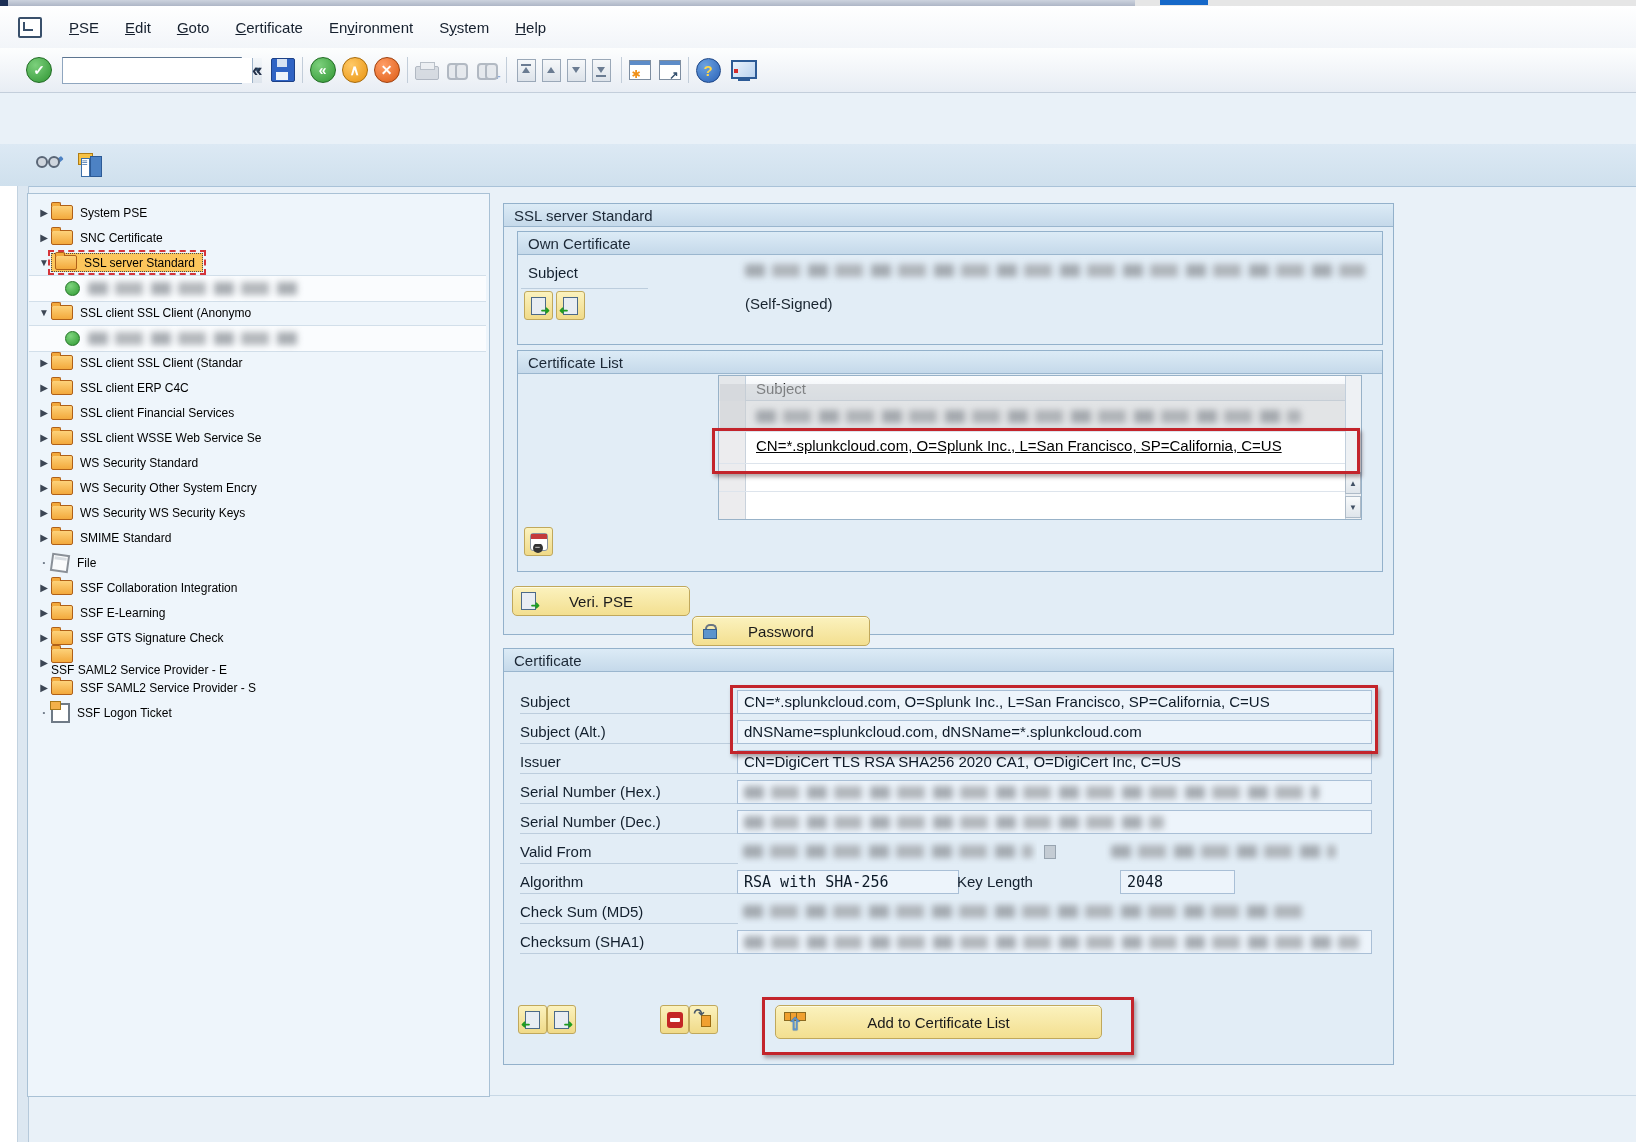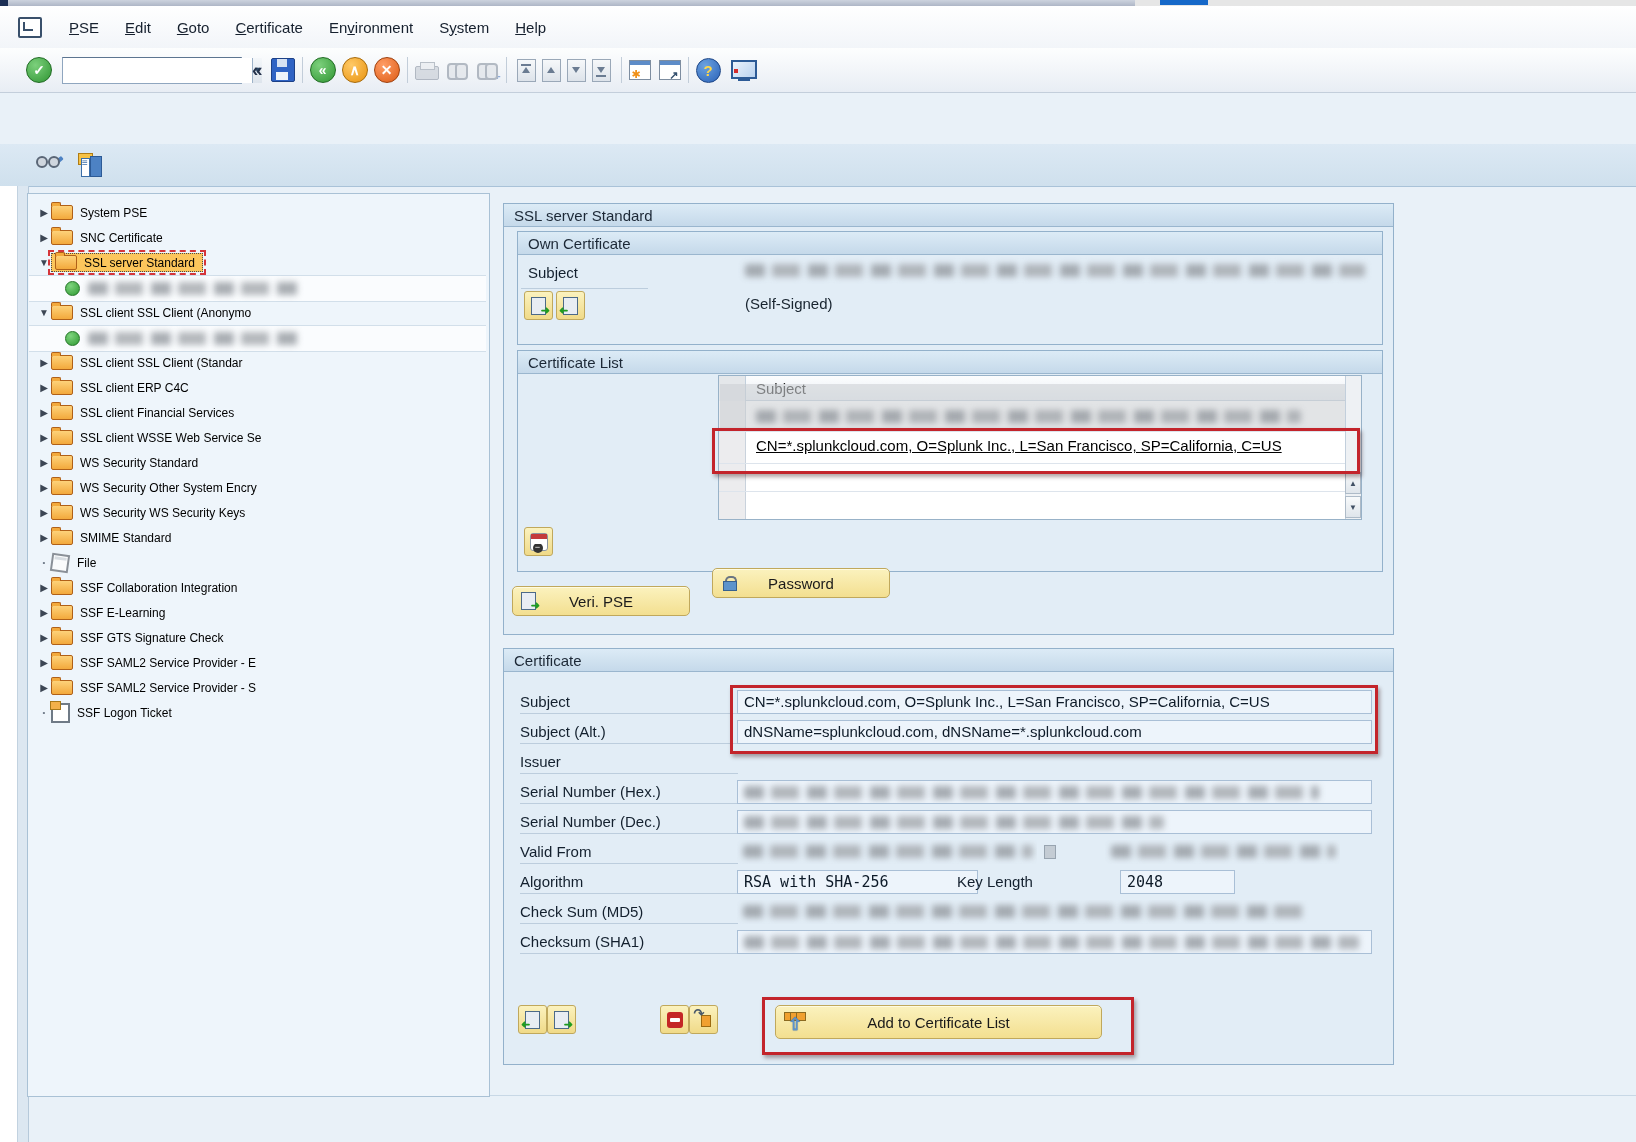--- a/index.html
+++ b/index.html
@@ -378,21 +378,21 @@
       </div>
       <div class="trow" style="top: 431px;">
         <span class="tmark">▶</span>
         <span style="display: flex; align-items: center;">
           <span class="folder"></span>
           <span class="tlabel">SSF GTS Signature Check</span>
         </span>
       </div>
       <div class="trow" style="top: 456px;">
         <span class="tmark">▶</span>
-        <span style="display: flex; align-items: center;">
+        <span style="display: flex;  flex-direction: column;">
           <span class="folder"></span>
           <span class="tlabel">SSF SAML2 Service Provider - E</span>
         </span>
       </div>
       <div class="trow" style="top: 481px;">
         <span class="tmark">▶</span>
         <span style="display: flex; align-items: center;">
           <span class="folder"></span>
           <span class="tlabel">SSF SAML2 Service Provider - S</span>
         </span>
@@ -458,36 +458,37 @@
       <span class="stopico" style="background:#fff;border:1px solid #8a94a0;">
         <span style="position:absolute;left:0;top:0;right:0;height:5px;background:#c43a3a;"></span>
         <span style="position:absolute;left:2px;bottom:-3px;width:10px;height:10px;border-radius:50%;background:#333;color:#fff;font-size:9px;line-height:9px;text-align:center;">−</span>
       </span>
     </div>
 
   <div class="ybtn" style="left:512px;top:586px;width:176px;height:28px;">
     <span class="docarrow" style="position:absolute;left:8px;"></span>
     <span>Veri. PSE</span>
   </div>
-  <div class="ybtn" style="left:692px;top:568px;width:176px;height:28px;margin-left:20px;">
+  <div class="ybtn" style="left:692px;top:616px;width:176px;height:28px;">
     <span class="lockico" style="position:absolute;left:10px;"></span>
     <span>Password</span>
   </div>
 
   <div class="grp" style="left:503px;top:648px;width:889px;height:415px;">
     <div class="grp-hd">Certificate</div>
   </div>
 
   <div class="lbl" style="top:690px;">Subject</div>
   <div class="val" style="left:737px;top:690px;width:635px;">CN=*.splunkcloud.com, O=Splunk Inc., L=San Francisco, SP=California, C=US</div>
 
   <div class="lbl" style="top:720px;">Subject (Alt.)</div>
   <div class="val" style="left:737px;top:720px;width:635px;">dNSName=splunkcloud.com, dNSName=*.splunkcloud.com</div>
 
   <div class="lbl" style="top:750px;">Issuer</div>
+  <div class="val" style="left:737px;top:750px;width:635px;">CN=DigiCert TLS RSA SHA256 2020 CA1, O=DigiCert Inc, C=US</div>
 
   <div class="lbl" style="top:780px;">Serial Number (Hex.)</div>
   <div class="val" style="left:737px;top:780px;width:635px;">
       <div class="blob" style="margin-top:3px;width:575px;"></div>
     </div>
 
   <div class="lbl" style="top:810px;">Serial Number (Dec.)</div>
   <div class="val" style="left:737px;top:810px;width:635px;">
       <div class="blob" style="margin-top:3px;width:420px;"></div>
     </div>
@@ -495,21 +496,21 @@
   <div class="lbl" style="top:840px;">Valid From</div>
   <div class="val flat" style="left:737px;top:840px;width:300px;">
       <div class="blob" style="margin-top:3px;width:290px;"></div>
     </div>
   <div class="abs" style="left:1044px;top:845px;width:10px;height:12px;background:#c4ccd4;border:1px solid #98a4b0;"></div>
   <div class="val flat" style="left:1105px;top:840px;width:235px;">
       <div class="blob" style="margin-top:3px;width:225px;"></div>
     </div>
 
   <div class="lbl" style="top:870px;">Algorithm</div>
-  <div class="val mono" style="left:737px;top:870px;width:241px;">RSA with SHA-256</div>
+  <div class="val mono" style="left:737px;top:870px;width:222px;">RSA with SHA-256</div>
   <div class="inlabel" style="left:957px;top:873px;">Key Length</div>
   <div class="val mono" style="left:1120px;top:870px;width:115px;">2048</div>
 
   <div class="lbl" style="top:900px;">Check Sum (MD5)</div>
   <div class="val flat" style="left:737px;top:900px;width:635px;">
       <div class="blob" style="margin-top:3px;width:560px;"></div>
     </div>
 
   <div class="lbl" style="top:930px;">Checksum (SHA1)</div>
   <div class="val" style="left:737px;top:930px;width:635px;">

